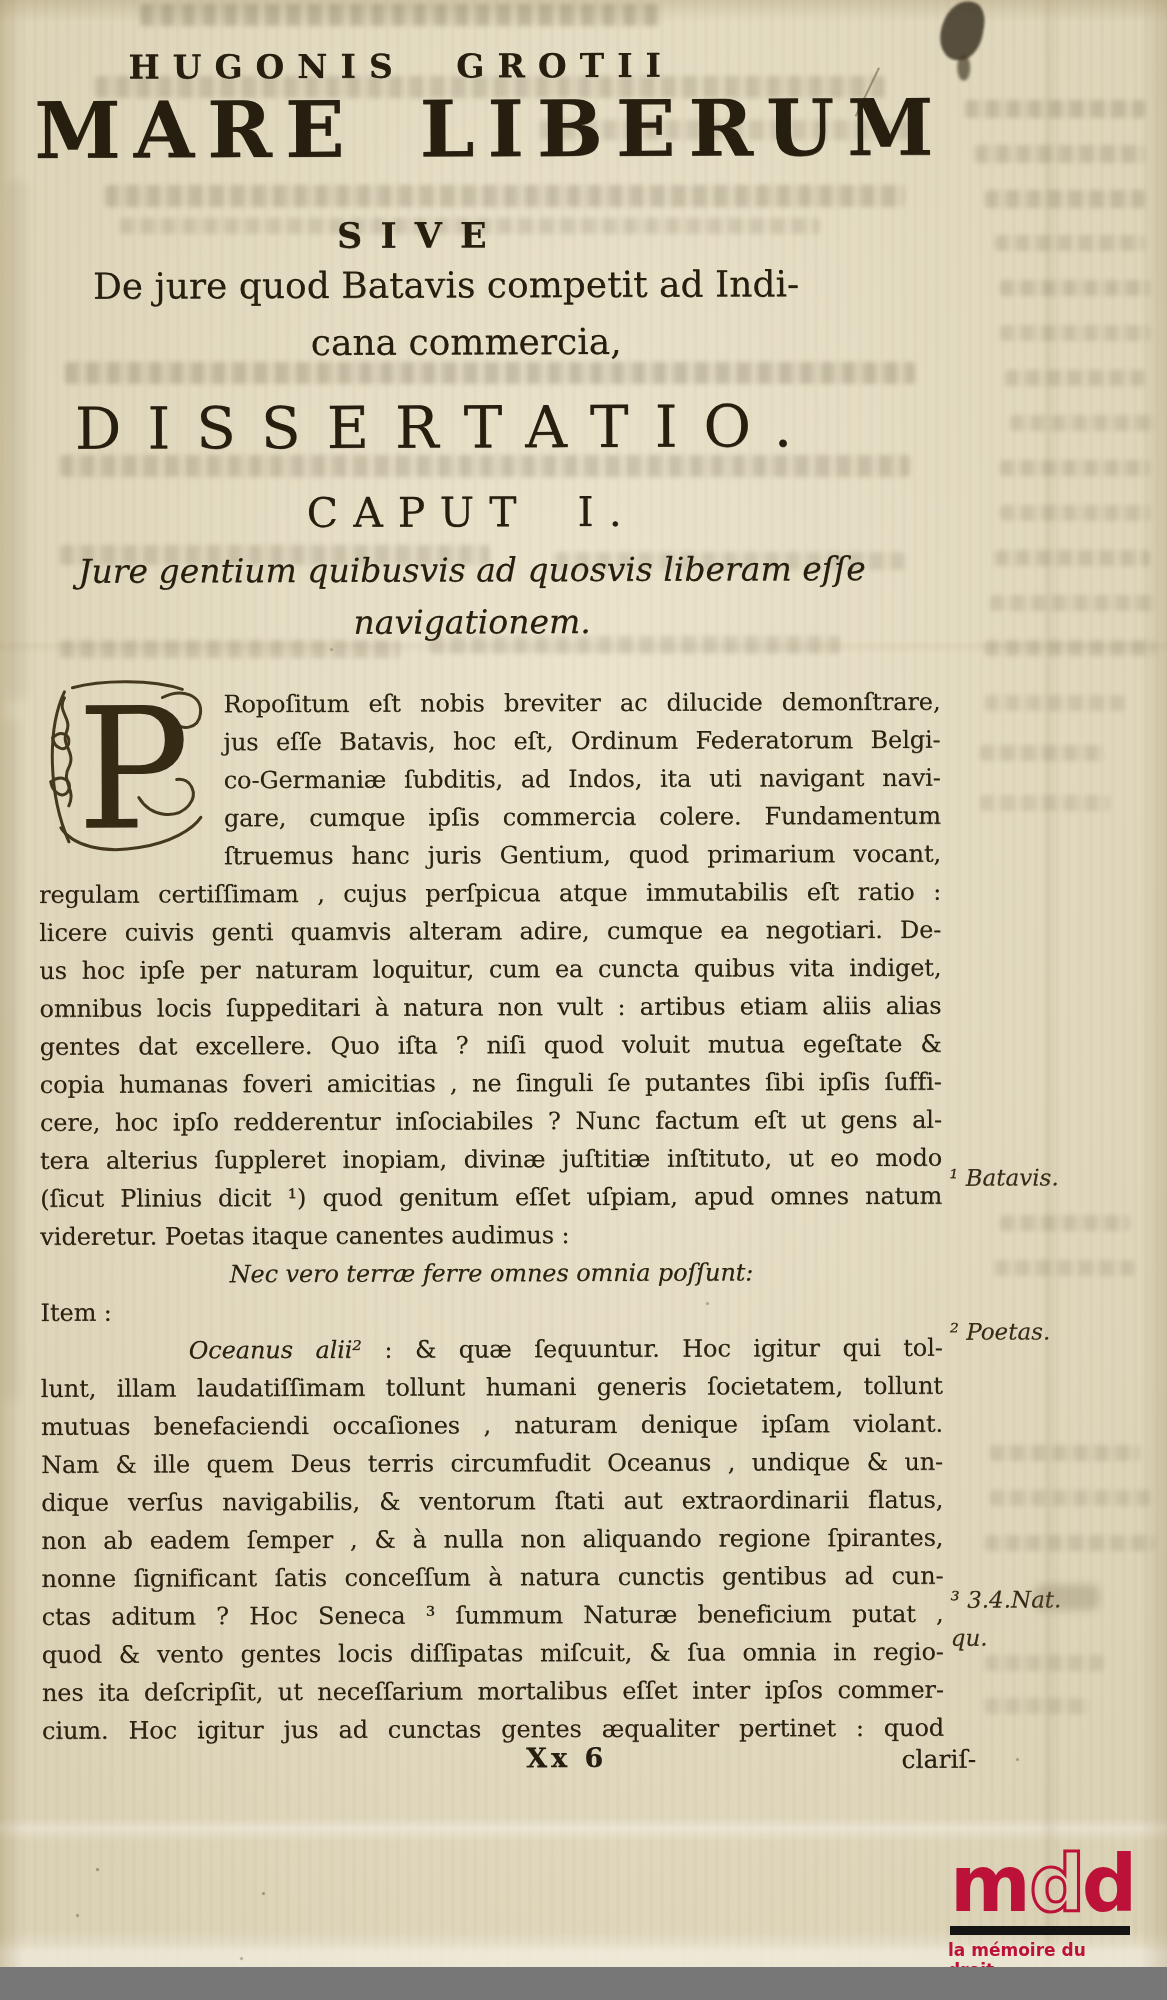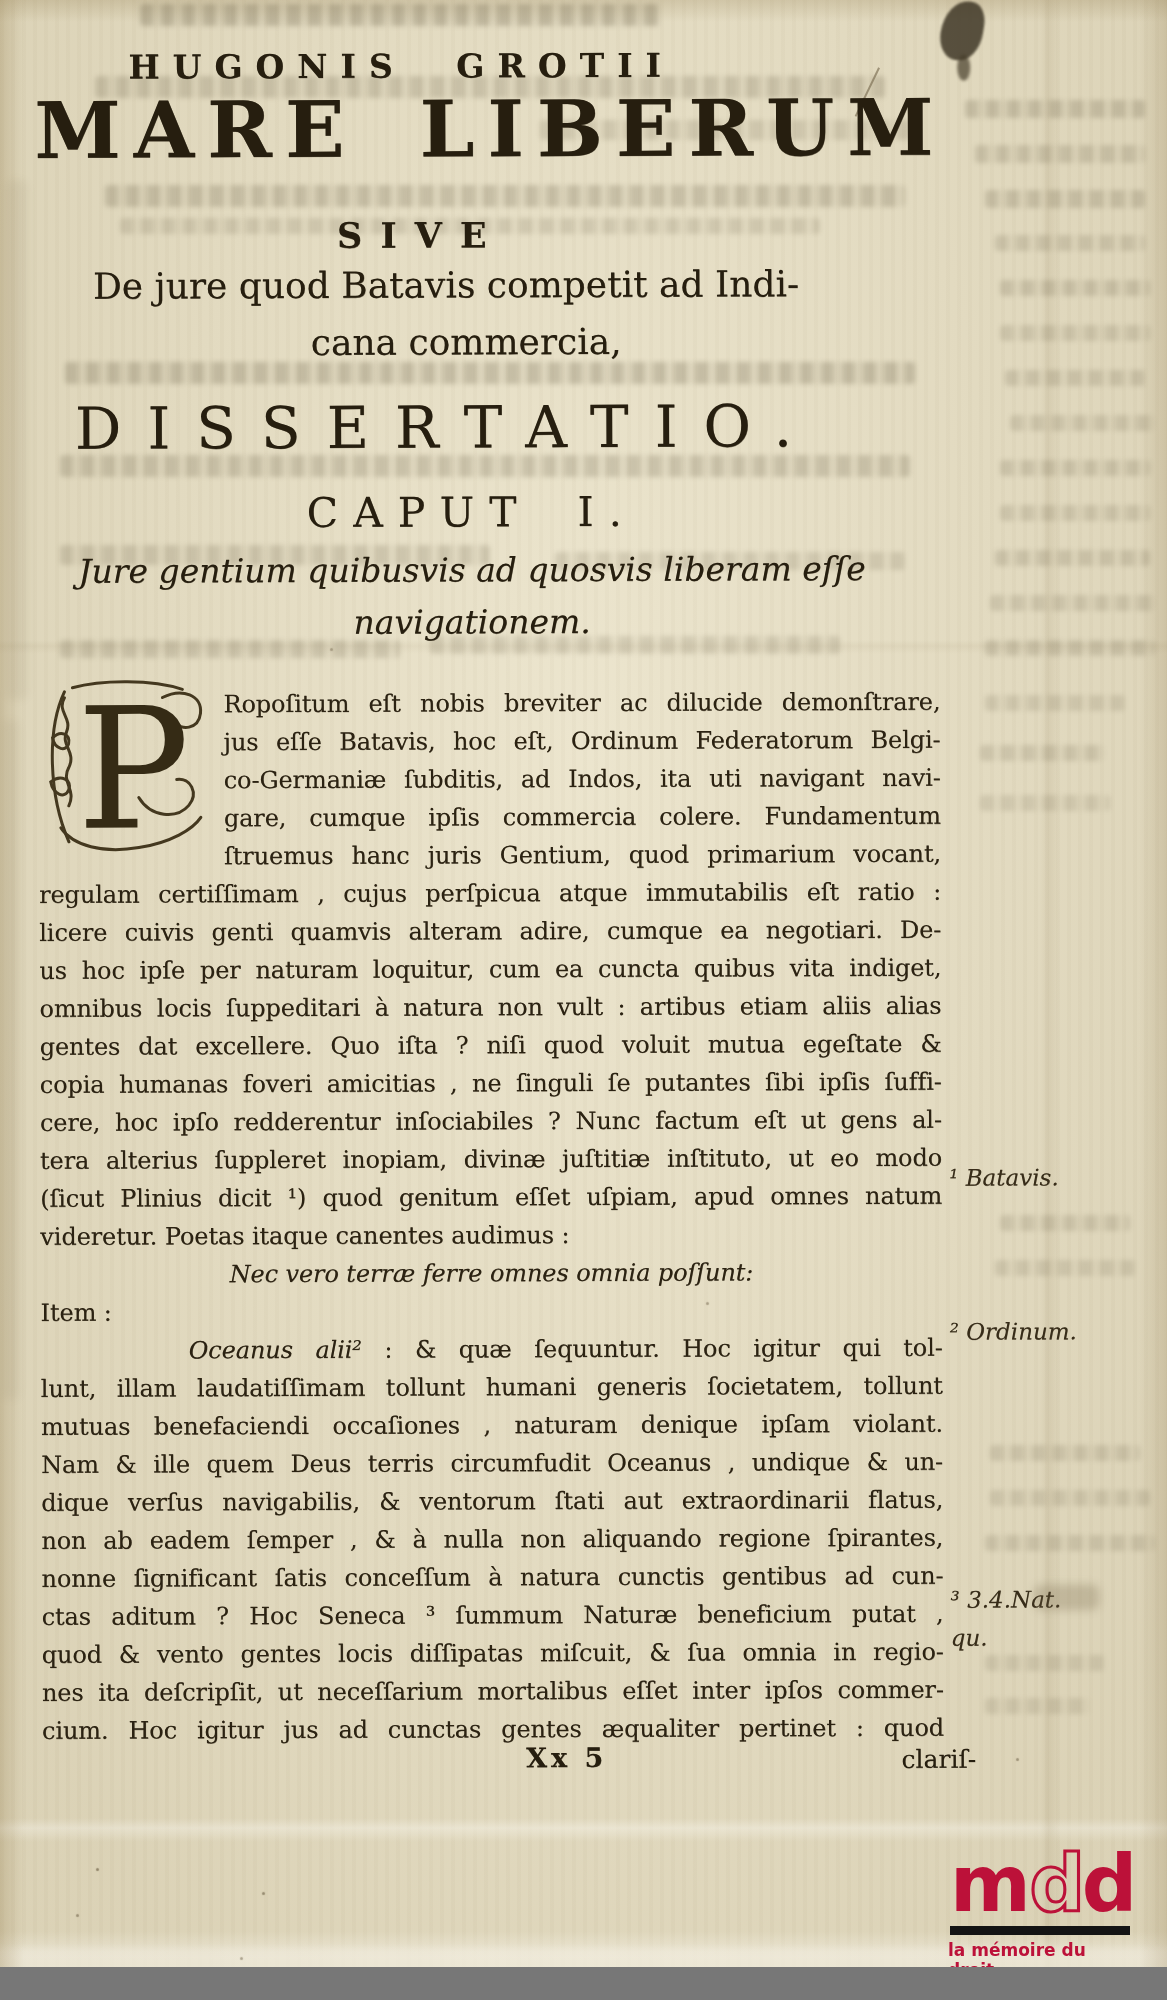--- a/index.html
+++ b/index.html
@@ -168,25 +168,25 @@
           <div class="bline jl">dique verſus navigabilis, &amp; ventorum ſtati aut extraordinarii flatus,</div>
           <div class="bline jl">non ab eadem ſemper , &amp; à nulla non aliquando regione ſpirantes,</div>
           <div class="bline jl">nonne ſignificant ſatis conceſſum à natura cunctis gentibus ad cun-</div>
           <div class="bline jl">ctas aditum ? Hoc Seneca ³ ſummum Naturæ beneficium putat ,</div>
           <div class="bline jl">quod &amp; vento gentes locis diſſipatas miſcuit, &amp; ſua omnia in regio-</div>
           <div class="bline jl">nes ita deſcripſit, ut neceſſarium mortalibus eſſet inter ipſos commer-</div>
           <div class="bline jl">cium.   Hoc igitur jus ad cunctas gentes æqualiter pertinet : quod</div>
         </div>
     </div>
 
-    <div class="t sig">Xx 5</div>
+    <div class="t sig">Xx 6</div>
     <div class="t catch">clariſ-</div>
 
     <div class="mnote" style="top:1166px;">¹ Batavis.</div>
-    <div class="mnote" style="top:1320px;">² Ordinum.</div>
+    <div class="mnote" style="top:1320px;">² Poetas.</div>
     <div class="mnote" style="top:1588px;">³ 3.4.Nat.</div>
     <div class="mnote" style="top:1626px;">qu.</div>
     <div class="smv" style="left:1028px;top:1586px;width:66px;height:26px;opacity:.5;"></div>
   </div>
 
   <div class="logo">
     <svg width="190" height="92" viewBox="0 0 196 92">
       <g font-family="DejaVu Sans, sans-serif" font-weight="bold" font-size="80">
         <text x="2" y="74" fill="#bc1139">m</text>
         <text x="84" y="74" fill="none" stroke-width="3.2" stroke="#bc1139">d</text>

